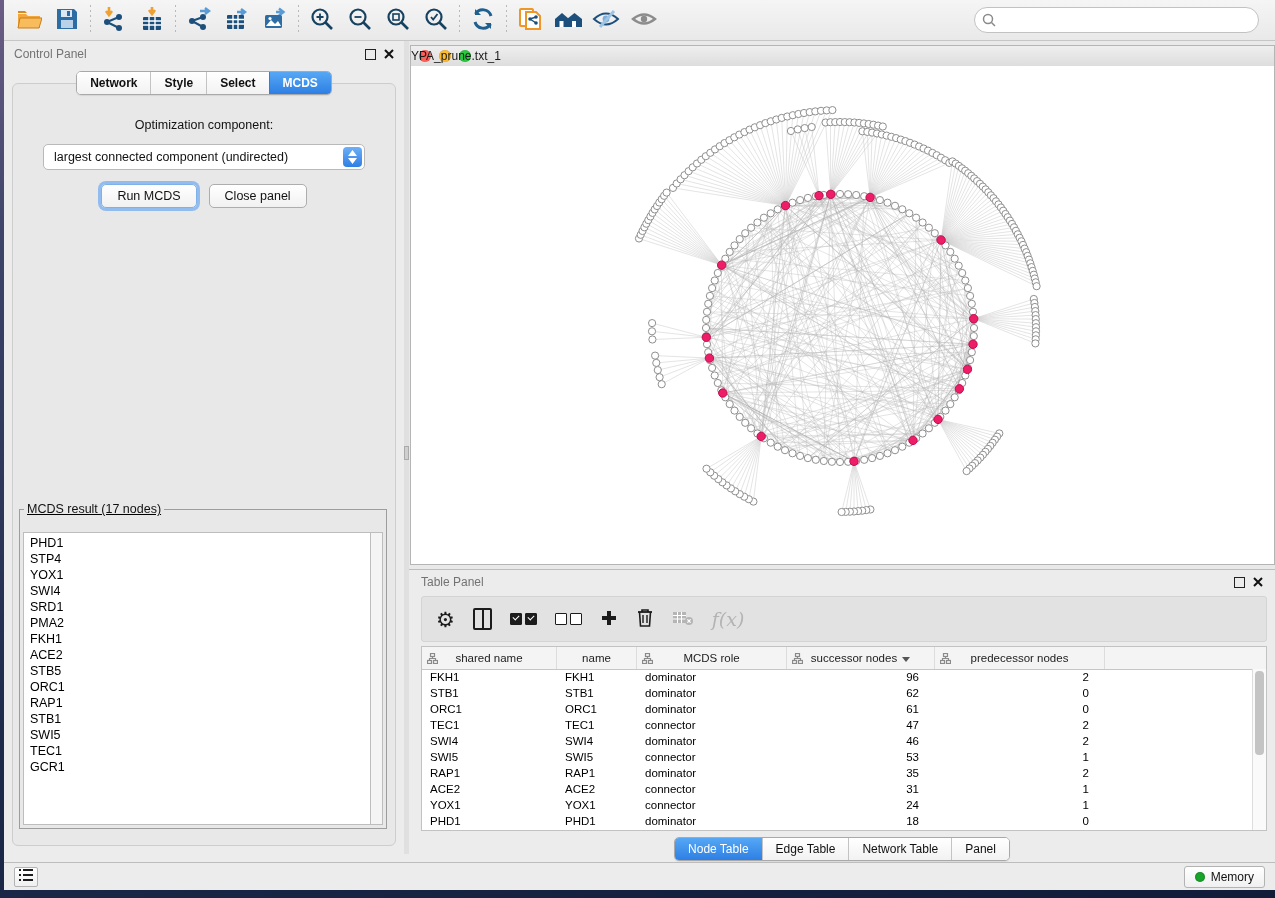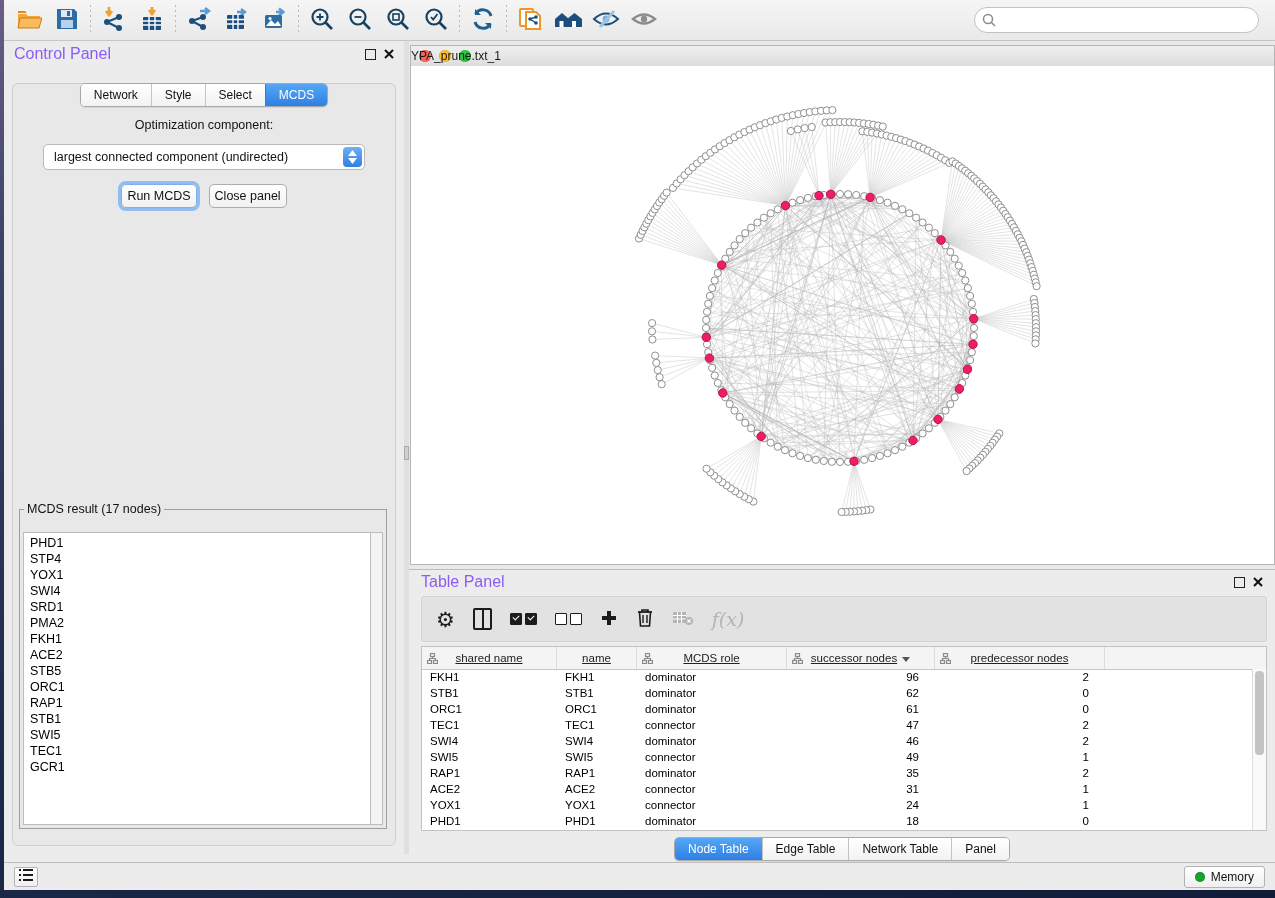--- a/index.html
+++ b/index.html
@@ -16,41 +16,41 @@
     display:flex;align-items:center;padding:0 6px;box-sizing:border-box;}
   .tb{width:38px;height:34px;border:none;background:transparent;display:flex;align-items:center;justify-content:center;padding:0;cursor:pointer;}
   .sep{width:1px;height:30px;margin:0 4px;background:repeating-linear-gradient(#b9b9b9 0 2px,transparent 2px 5px);}
   .search-wrap{margin-left:auto;margin-right:10px;position:relative;width:285px;height:26px;}
   .search-wrap svg{position:absolute;left:8px;top:6px;}
   .search-input{width:100%;height:100%;box-sizing:border-box;border:1px solid #c2c2c2;border-radius:13px;
     background:#fff;padding:0 10px 0 28px;font:12px "Liberation Sans",sans-serif;outline:none;}
   
   .control-panel{position:absolute;left:0;top:41px;width:400px;bottom:36px;background:#ececec;border-right:1px solid #a8a8a8;}
   .cp-header{height:26px;display:flex;align-items:center;padding:0 10px;}
-  .panel-title{font-size:16px;color:#8b5cf6;}
+  .panel-title{font-size:12px;color:#737373;}
   .win-btns{margin-left:auto;display:flex;align-items:center;gap:8px;}
   .float-ico{width:9px;height:9px;border:1.5px solid #222;display:inline-block;cursor:pointer;}
   .close-ico{cursor:pointer;display:inline-block;line-height:0;}
-  .cp-tabs{position:absolute;left:0;top:42px;width:100%;display:flex;justify-content:center;z-index:3;}
+  .cp-tabs{position:absolute;left:0;top:30px;width:100%;display:flex;justify-content:center;z-index:3;font-weight:bold;}
   .seg{display:inline-flex;border:1px solid #a9a9a9;border-radius:5px;overflow:hidden;background:#fff;box-shadow:0 1px 1px rgba(0,0,0,.08);}
   .seg-tab{padding:4px 13px;font-size:12px;color:#111;background:linear-gradient(#ffffff,#f2f2f2);border-left:1px solid #c3c3c3;cursor:pointer;white-space:nowrap;}
   .seg-tab:first-child{border-left:none;}
   .seg-tab.active{background:linear-gradient(#55a7f5,#2e7fe4);color:#fff;border-left-color:#2e7fe4;}
   .cp-inner{position:absolute;left:8px;right:8px;top:42px;bottom:8px;background:#e8e8e8;border:1px solid #cdcdcd;border-radius:6px;}
   .opt-label{margin-top:34px;text-align:center;font-size:12.5px;color:#111;}
   .select{margin:12px 30px 0 30px;height:24px;background:#fff;border:1px solid #b9b9b9;border-radius:5px;
     display:flex;align-items:center;position:relative;cursor:pointer;}
   .select-value{flex:1;font-size:12.5px;padding-left:10px;color:#111;white-space:nowrap;overflow:hidden;}
   .stepper{width:19px;height:20px;margin-right:2px;border-radius:4px;background:linear-gradient(#6cb0f7,#2f7fe4);
     display:flex;flex-direction:column;align-items:center;justify-content:center;gap:2px;}
   .btn-row{margin-top:14px;display:flex;justify-content:center;gap:12px;}
-  .btn{font:12.5px "Liberation Sans",sans-serif;padding:4px 5px;background:linear-gradient(#ffffff,#f1f1f1);
+  .btn{font:12.5px "Liberation Sans",sans-serif;padding:4px 15px;background:linear-gradient(#ffffff,#f1f1f1);
     border:1px solid #adadad;border-radius:5px;cursor:pointer;color:#111;}
   .btn.focus-ring{box-shadow:0 0 0 3px rgba(100,165,240,.65);border-color:#7fb0e8;}
-  .result-box{position:absolute;left:6px;right:8px;top:418px;bottom:16px;border:1px solid #9d9d9d;margin:0;padding:2px;background:transparent;}
+  .result-box{position:absolute;left:6px;right:8px;top:418px;bottom:16px;border:1px solid #9d9d9d;margin:0;padding:2px;background:transparent;text-decoration:underline;}
   .result-box legend{font-size:12.5px;color:#111;padding:0 3px;margin-left:2px;}
   .result-list{position:absolute;left:3px;right:16px;top:16px;bottom:3px;background:#fff;border:1px solid #bdbdbd;border-right:none;
     overflow:hidden;padding:2px 0 0 6px;box-sizing:border-box;}
   .result-item{font-size:12.5px;line-height:16px;color:#000;}
   .result-scroll{position:absolute;right:3px;top:16px;bottom:3px;width:13px;background:#f4f4f4;border:1px solid #bdbdbd;box-sizing:border-box;}
   .splitter{position:absolute;left:400px;top:41px;width:5px;bottom:36px;background:#e0e0e0;border-right:1px solid #9a9a9a;}
   .splitter .handle{position:absolute;left:0;top:405px;width:5px;height:14px;background:#cfcfcf;border:1px solid #aaa;box-sizing:border-box;}
   
   .right-area{position:absolute;left:405px;top:41px;right:0;bottom:36px;background:#e9e9e9;}
   .network-window{position:absolute;left:1px;top:4px;right:0;height:520px;border:1px solid #b5b5b5;box-sizing:border-box;background:#fff;}
@@ -70,21 +70,21 @@
   .col-ico{width:15px;height:18px;border:2px solid #1c1c1c;border-radius:2px;position:relative;}
   .col-ico:after{content:"";position:absolute;left:50%;top:0;bottom:0;width:2px;background:#1c1c1c;}
   .cb-pair{display:flex;gap:3px;}
   .cb{width:10px;height:10px;border:1.5px solid #1c1c1c;border-radius:1px;box-sizing:content-box;position:relative;background:#fff;}
   .cb.checked{background:#1c1c1c;}
   .cb.checked:after{content:"";position:absolute;left:2px;top:1px;width:5px;height:3px;border-left:1.5px solid #fff;border-bottom:1.5px solid #fff;transform:rotate(-45deg);}
   .fx{font-family:"DejaVu Serif",serif;font-style:italic;font-size:19px;color:#b3b3b3;}
   .tp-table{position:absolute;left:12px;right:8px;top:76px;height:185px;background:#fff;border:1px solid #c2c2c2;box-sizing:border-box;overflow:hidden;}
   .tp-thead{display:flex;height:22px;background:#f4f4f4;border-bottom:1px solid #c6c6c6;}
   .th{position:relative;display:flex;align-items:center;justify-content:center;font-size:11.5px;color:#222;
-    border-right:1px solid #dcdcdc;box-sizing:border-box;cursor:pointer;text-decoration:underline;}
+    border-right:1px solid #dcdcdc;box-sizing:border-box;cursor:pointer;}
   .th .tree{position:absolute;left:5px;top:6px;}
   .th .sort{margin-left:5px;}
   .tp-tbody{position:absolute;left:0;right:13px;top:22px;bottom:0;overflow:hidden;}
   .tr{display:flex;height:16px;align-items:center;cursor:default;}
   .td{font-size:11.5px;color:#000;box-sizing:border-box;white-space:nowrap;overflow:hidden;}
   .td.left{padding-left:8px;text-align:left;}
   .td.num{text-align:right;padding-right:16px;}
   .tp-vscroll{position:absolute;right:0;top:22px;bottom:0;width:13px;background:#fafafa;border-left:1px solid #ddd;}
   .tp-vscroll .thumb{position:absolute;left:2px;right:2px;top:2px;height:52%;background:#c4c4c4;border-radius:4px;}
   .tp-tabs{position:absolute;left:0;right:0;top:267px;display:flex;justify-content:center;}
@@ -1242,21 +1242,21 @@
               <div class="td left" style="width: 135px;">SWI4</div>
               <div class="td left" style="width: 80px;">SWI4</div>
               <div class="td left" style="width: 150px;">dominator</div>
               <div class="td num" style="width: 148px;">46</div>
               <div class="td num" style="width: 170px;">2</div>
             </div>
             <div class="tr">
               <div class="td left" style="width: 135px;">SWI5</div>
               <div class="td left" style="width: 80px;">SWI5</div>
               <div class="td left" style="width: 150px;">connector</div>
-              <div class="td num" style="width: 148px;">49</div>
+              <div class="td num" style="width: 148px;">53</div>
               <div class="td num" style="width: 170px;">1</div>
             </div>
             <div class="tr">
               <div class="td left" style="width: 135px;">RAP1</div>
               <div class="td left" style="width: 80px;">RAP1</div>
               <div class="td left" style="width: 150px;">dominator</div>
               <div class="td num" style="width: 148px;">35</div>
               <div class="td num" style="width: 170px;">2</div>
             </div>
             <div class="tr">

